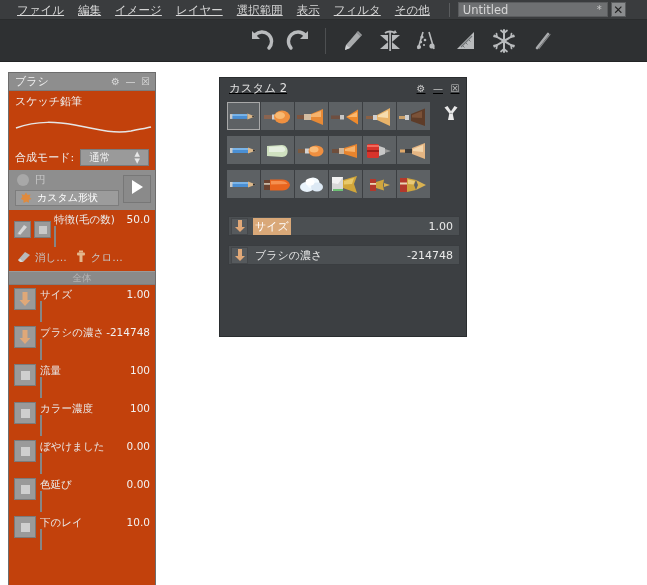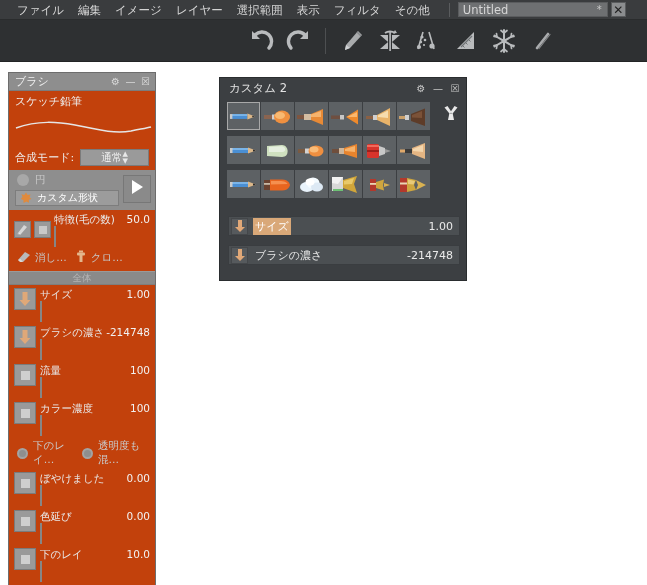--- a/index.html
+++ b/index.html
@@ -13,21 +13,21 @@
   #app { position: relative; width: 647px; height: 585px; background: #ffffff; }
 
   
   .menubar {
     position: absolute; left: 0; top: 0; width: 647px; height: 20px;
     background: #3a3c3e; display: flex; align-items: center;
     border-bottom: 1px solid #2a2c2d;
   }
   .menu-item {
     color: #d8d8d8; font-size: 11.5px; padding: 0 7px; line-height: 20px;
-    white-space: nowrap; cursor: default;
+    white-space: nowrap; cursor: default; text-decoration: underline;
   }
   .menu-item:first-child { margin-left: 10px; }
   .menu-sep {
     width: 1px; height: 14px; background: #5a5c5e; margin: 0 8px 0 12px;
   }
   .title-field {
     width: 150px; height: 15px; background: #6e7072;
     border: 1px solid #5a5c5e; display: flex; align-items: center;
     padding: 0 4px; position: relative;
   }
@@ -76,21 +76,21 @@
   }
   .bp-label-row { padding: 3px 6px 1px 6px; color: #efefef; font-size: 11px; }
   .curve-box { height: 34px; position: relative; margin: 0 4px; }
   .curve-box svg { display: block; }
   .bp-blend-row {
     display: flex; align-items: center; padding: 5px 6px 4px 6px; gap: 6px; justify-content: center;
   }
   .bp-blend-row .lbl { color: #efefef; font-size: 11px; }
   .combo {
     flex: 1; height: 17px; background: #9a9a9a; border: 1px solid #7b7b7b;
-    display: flex; align-items: center; padding: 0 20px; color: #efefef;
+    display: flex; align-items: center; padding: 0 8px; color: #efefef;
     font-size: 10.5px; position: relative;
   }
   .combo .arrows { margin-left: auto; font-size: 7px; line-height: 7px; color: #e8e8e8; text-align:center; }
 
   .shape-row {
     display: flex; align-items: center; padding: 2px 4px 4px 6px; gap: 4px;
     background: #8e8e8e;
   }
   .shape-left { flex: 1; }
   .opt-round {
@@ -152,22 +152,22 @@
     display: flex; align-items: center; gap: 5px; padding: 2px 5px 2px 8px;
     color: #c9c9c9; font-size: 10.5px;
   }
   .radio-c {
     width: 11px; height: 11px; border-radius: 50%; background: #8e8e8e;
     border: 2px solid #a3a3a3; flex: 0 0 auto;
   }
 
   
   .dialog {
-    position: absolute; left: 219px; top: 77px; width: 248px; height: 204px;
-    background: #3c3f42; border: 1px solid #2a2d2f;
+    position: absolute; left: 219px; top: 77px; width: 248px; height: 260px;
+    background: #3c3f42; border: 1px solid #2a2d2f; text-decoration: underline;
   }
   .dlg-title {
     height: 21px; display: flex; align-items: center; padding: 0 4px 0 9px;
     background: #3c3f42;
   }
   .dlg-title .t { color: #e4e4e4; font-size: 11.5px; flex: 1; }
   .dlg-wbtn {
     width: 14px; height: 14px; display: flex; align-items: center;
     justify-content: center; color: #c7c7c7; font-size: 10px; margin-left: 3px;
   }
@@ -481,26 +481,20 @@
         <span class="srow-top">
           <span class="nm">カラー濃度</span>
           <span class="vl">100</span>
         </span>
         <span class="strack">
           <span class="sfill" style="width:100%"></span>
         </span>
       </span>
     </div>
 
-    <div class="radio-row">
-      <span class="radio-c"></span>
-      <span>下のレイ…</span>
-      <span class="radio-c"></span>
-      <span>透明度も混…</span>
-    </div>
 
     <div class="big-row">
       <span class="arrow-sq">
           <span class="inner" style="width:9px;height:9px;background:#cfcfcf;display:block"></span>
         </span>
       <span class="feat-slider">
         <span class="srow-top">
           <span class="nm">ぼやけました</span>
           <span class="vl">0.00</span>
         </span>

